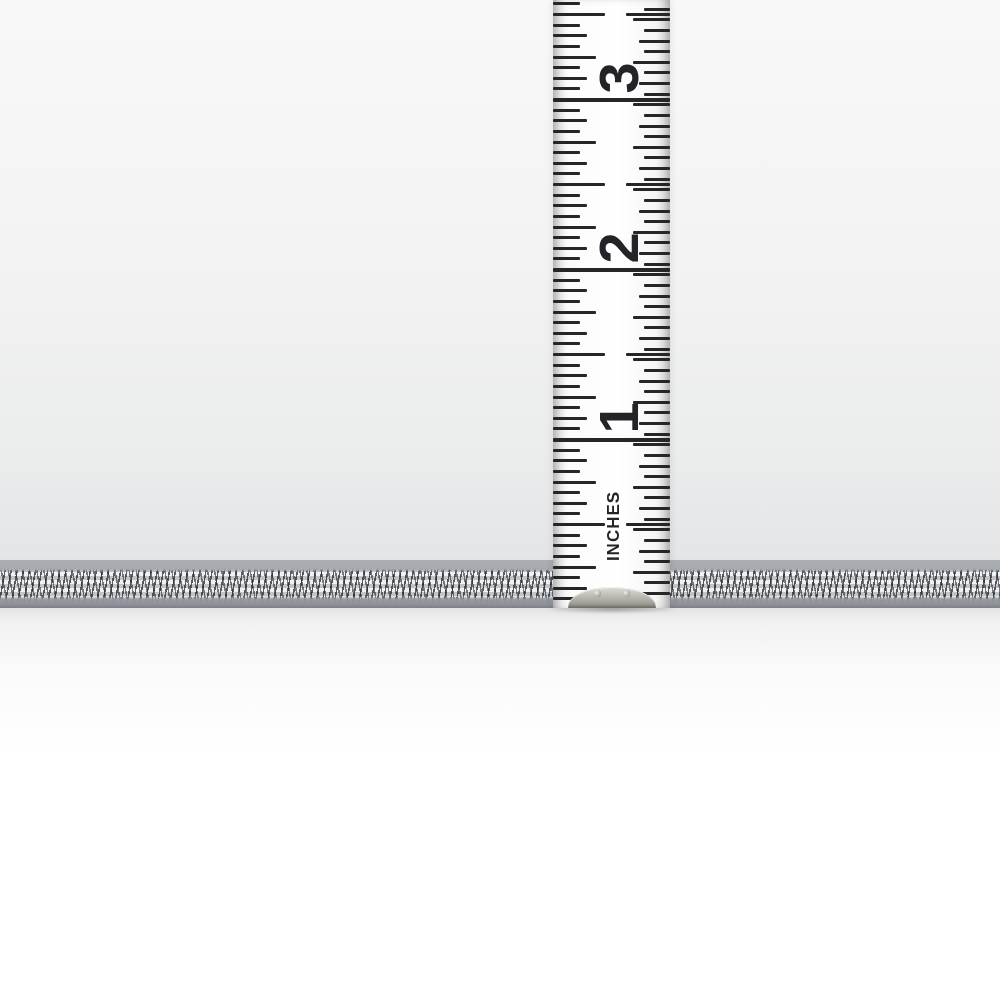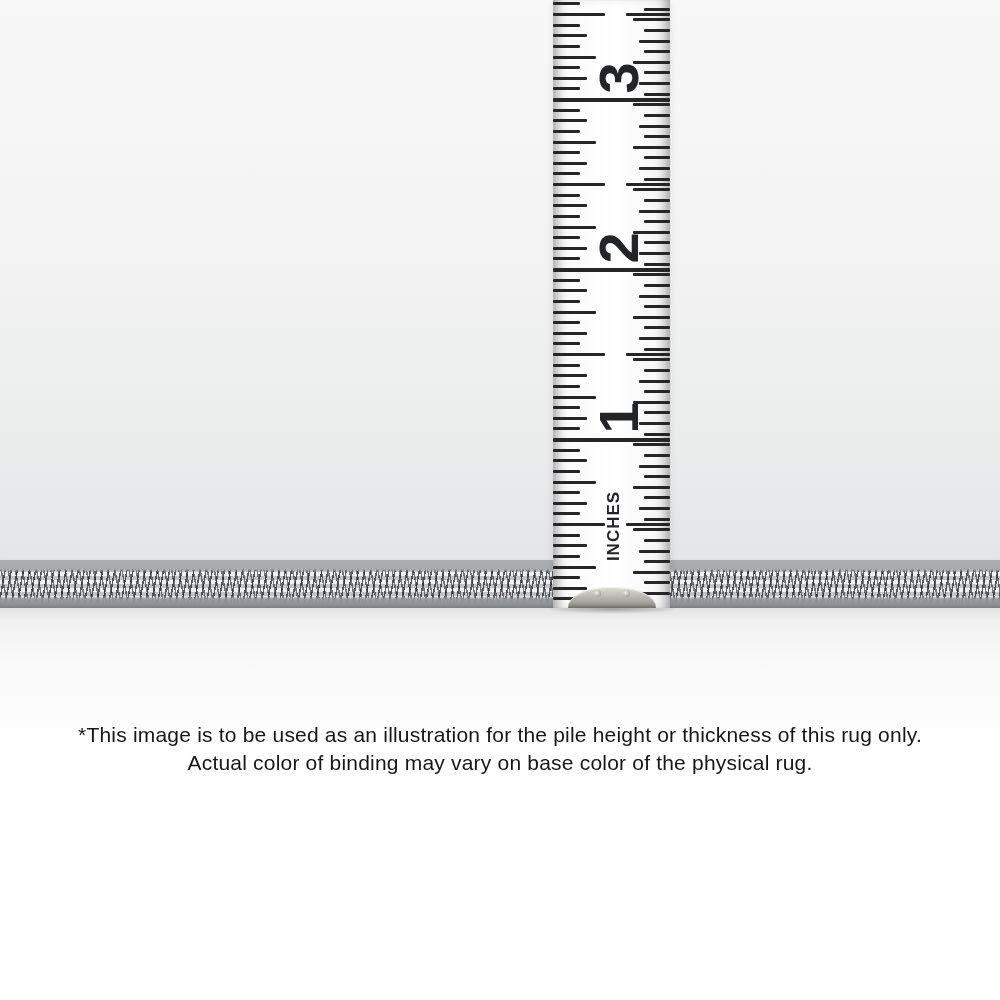--- a/index.html
+++ b/index.html
@@ -211,18 +211,14 @@
     <div class="ruler-num" style="top: 418px;">1</div>
 
     <div class="unit-label">INCHES</div>
 
     <div class="tape-tab">
       <span class="rivet r1"></span>
       <span class="rivet r2"></span>
     </div>
   </div>
 
-  <div class="disclaimer">
-    <div>*This image is to be used as an illustration for the pile height or thickness of this rug only.</div>
-    <div>Actual color of binding may vary on base color of the physical rug.</div>
-  </div>
 
 </div>
 
 </body></html>

